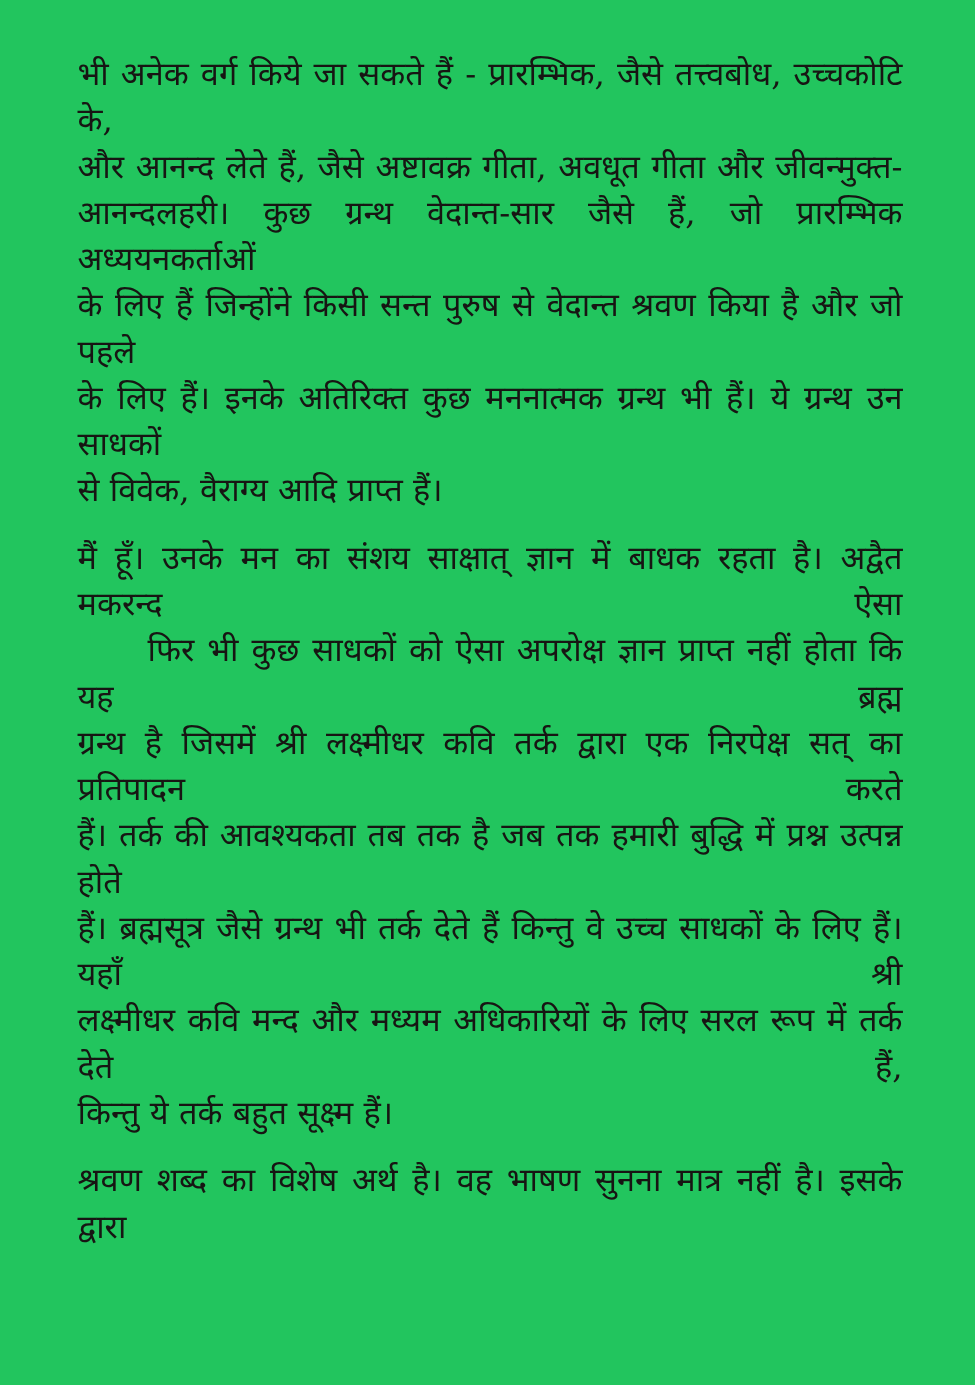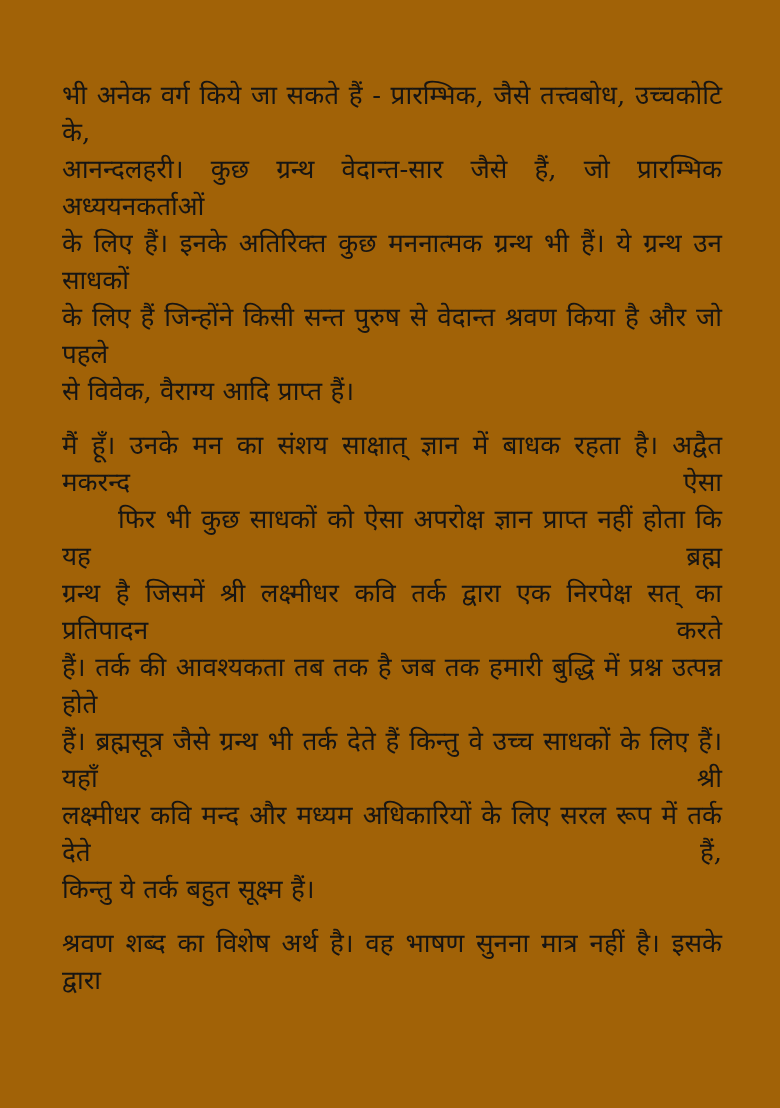--- a/index.html
+++ b/index.html
@@ -9,22 +9,22 @@
   body {
     width: 780px;
     height: 1108px;
     background: #f7f6f2;
     overflow: hidden;
   }
   .scan-page {
     box-sizing: border-box;
     width: 780px;
     height: 1108px;
-    background: #a16207;
-    padding: 77px 58px 0 62px;
+    background: #22c55e;
+    padding: 42px 58px 0 62px;
     font-family: "DejaVu Serif", "Liberation Serif", serif;
     color: #171513;
     font-size: 26px;
     line-height: 37px;
     -webkit-font-smoothing: antialiased;
   }
   .para { margin: 0; }
   .para + .para { margin-top: 17px; }
   .line {
     text-align: justify;
@@ -38,23 +38,24 @@
     text-indent: 56px;
   }
 </style>
 </head>
 <body>
 
 <div class="scan-page">
 
   <div class="para">
     <div class="line">भी अनेक वर्ग किये जा सकते हैं - प्रारम्भिक, जैसे तत्त्वबोध, उच्चकोटि के,</div>
+    <div class="line">और आनन्द लेते हैं, जैसे अष्टावक्र गीता, अवधूत गीता और जीवन्मुक्त-</div>
     <div class="line">आनन्दलहरी। कुछ ग्रन्थ वेदान्त-सार जैसे हैं, जो प्रारम्भिक अध्ययनकर्ताओं</div>
+    <div class="line">के लिए हैं जिन्होंने किसी सन्त पुरुष से वेदान्त श्रवण किया है और जो पहले</div>
     <div class="line">के लिए हैं। इनके अतिरिक्त कुछ मननात्मक ग्रन्थ भी हैं। ये ग्रन्थ उन साधकों</div>
-    <div class="line">के लिए हैं जिन्होंने किसी सन्त पुरुष से वेदान्त श्रवण किया है और जो पहले</div>
     <div class="line last">से विवेक, वैराग्य आदि प्राप्त हैं।</div>
   </div>
 
   <div class="para">
     <div class="line">मैं हूँ। उनके मन का संशय साक्षात् ज्ञान में बाधक रहता है। अद्वैत मकरन्द ऐसा</div>
     <div class="line indent">फिर भी कुछ साधकों को ऐसा अपरोक्ष ज्ञान प्राप्त नहीं होता कि यह ब्रह्म</div>
     <div class="line">ग्रन्थ है जिसमें श्री लक्ष्मीधर कवि तर्क द्वारा एक निरपेक्ष सत् का प्रतिपादन करते</div>
     <div class="line">हैं। तर्क की आवश्यकता तब तक है जब तक हमारी बुद्धि में प्रश्न उत्पन्न होते</div>
     <div class="line">हैं। ब्रह्मसूत्र जैसे ग्रन्थ भी तर्क देते हैं किन्तु वे उच्च साधकों के लिए हैं। यहाँ श्री</div>
     <div class="line">लक्ष्मीधर कवि मन्द और मध्यम अधिकारियों के लिए सरल रूप में तर्क देते हैं,</div>

